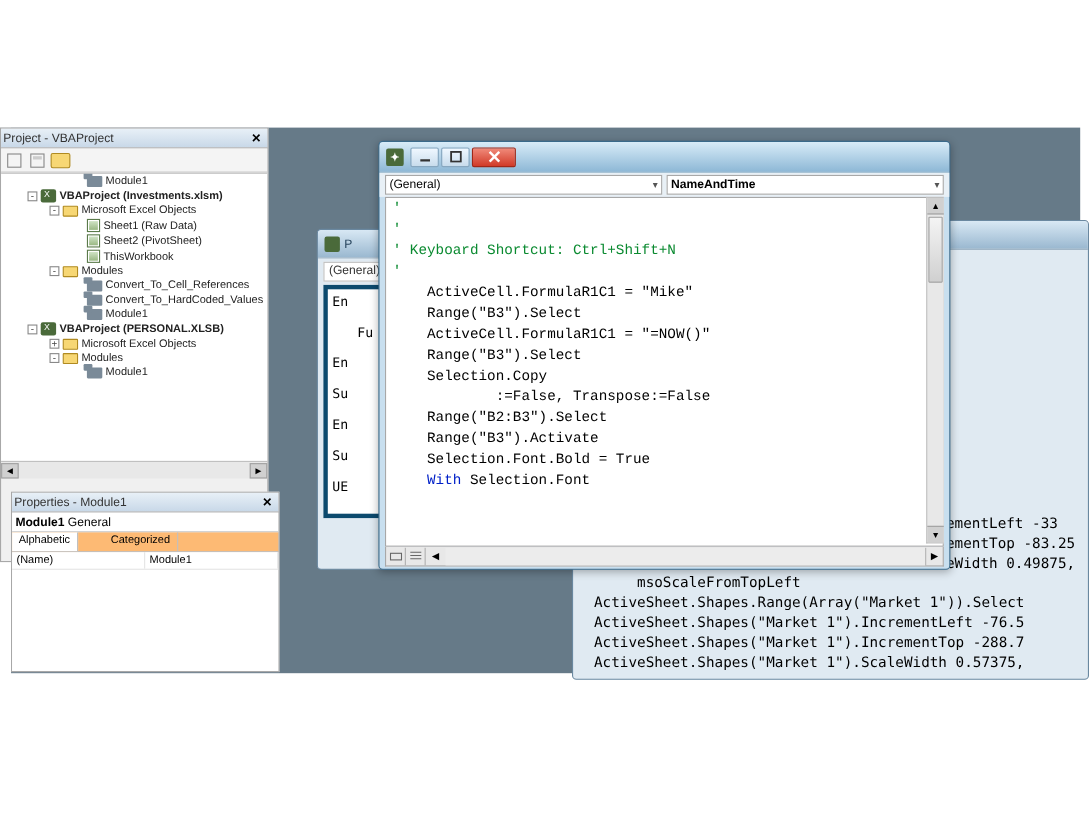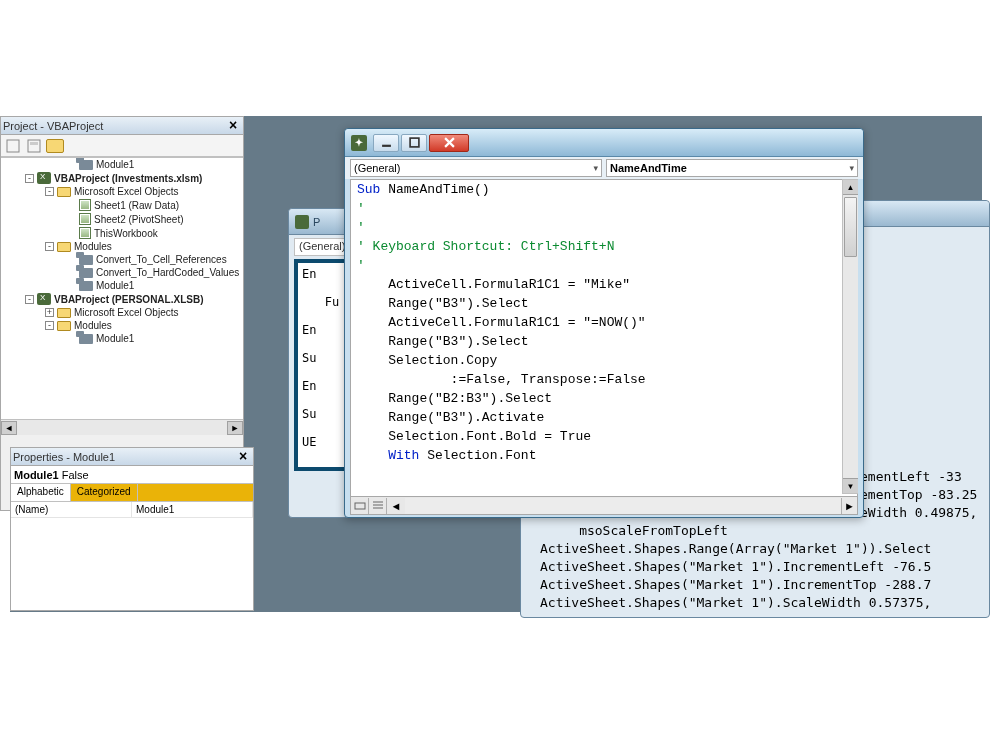--- a/index.html
+++ b/index.html
@@ -76,21 +76,21 @@
     position: absolute; left: 10px; top: 447px;
     width: 244px; height: 164px;
     background: #f0f0f0;
     border: 1px solid #a8a8a8;
   }
   .props-combo {
     height: 18px; display: flex; align-items: center;
     background: #fff; border-bottom: 1px solid #c0c0c0;
     padding: 0 3px; font-size: 11px;
   }
-  .props-tabs { display: flex; height: 18px; background: #eab308; border-bottom:1px solid #c0c0c0; }
+  .props-tabs { display: flex; height: 18px; background: #fdba74; border-bottom:1px solid #c0c0c0;gap:24px; }
   .props-tab { padding: 2px 6px; font-size: 10px; border-right: 1px solid #c0c0c0; cursor:pointer; }
   .props-tab.active { background: #fff; }
   .props-grid { background: #fff; height: 108px; }
   .props-row { display: flex; border-bottom: 1px solid #e4e4e4; }
   .props-cell { flex:1; padding: 2px 4px; font-size: 10px; border-right:1px solid #e4e4e4; }
 
   
   .bgwin {
     position: absolute; background: #e0eaf2;
     border: 1px solid #6a88a0; border-radius: 4px;
@@ -322,21 +322,21 @@
 </div>
 
 <div class="props-panel">
   <div class="panel-title">
     <span>Properties - Module1</span>
     <span class="x-btn">×</span>
   </div>
   <div class="props-combo">
     <span style="font-weight:bold">Module1</span>
     <span>&nbsp;</span>
-    <span>False</span>
+    <span>General</span>
   </div>
   <div class="props-tabs">
     <div class="props-tab active">Alphabetic</div>
     <div class="props-tab">Categorized</div>
   </div>
   <div class="props-grid">
     <div class="props-row">
       <div class="props-cell">(Name)</div>
       <div class="props-cell">Module1</div>
     </div>
@@ -369,21 +369,20 @@
     <div class="cw-drop">
       <span>(General)</span>
         <span class="chev">▾</span>
     </div>
     <div class="cw-drop">
       <span style="font-weight:bold">NameAndTime</span>
         <span class="chev">▾</span>
     </div>
   </div>
   <div class="code-area" id="code-area">
-      <div class="line"><span class="kw">Sub</span> NameAndTime()</div>
       <div class="line"><span class="cm">'</span></div>
       <div class="line"><span class="cm">'</span></div>
       <div class="line"><span class="cm">' Keyboard Shortcut: Ctrl+Shift+N</span></div>
       <div class="line"><span class="cm">'</span></div>
       <div class="line">    ActiveCell.FormulaR1C1 = "Mike"</div>
       <div class="line">    Range("B3").Select</div>
       <div class="line">    ActiveCell.FormulaR1C1 = "=NOW()"</div>
       <div class="line">    Range("B3").Select</div>
       <div class="line">    Selection.Copy</div>
       <div class="line">            :=False, Transpose:=False</div>

